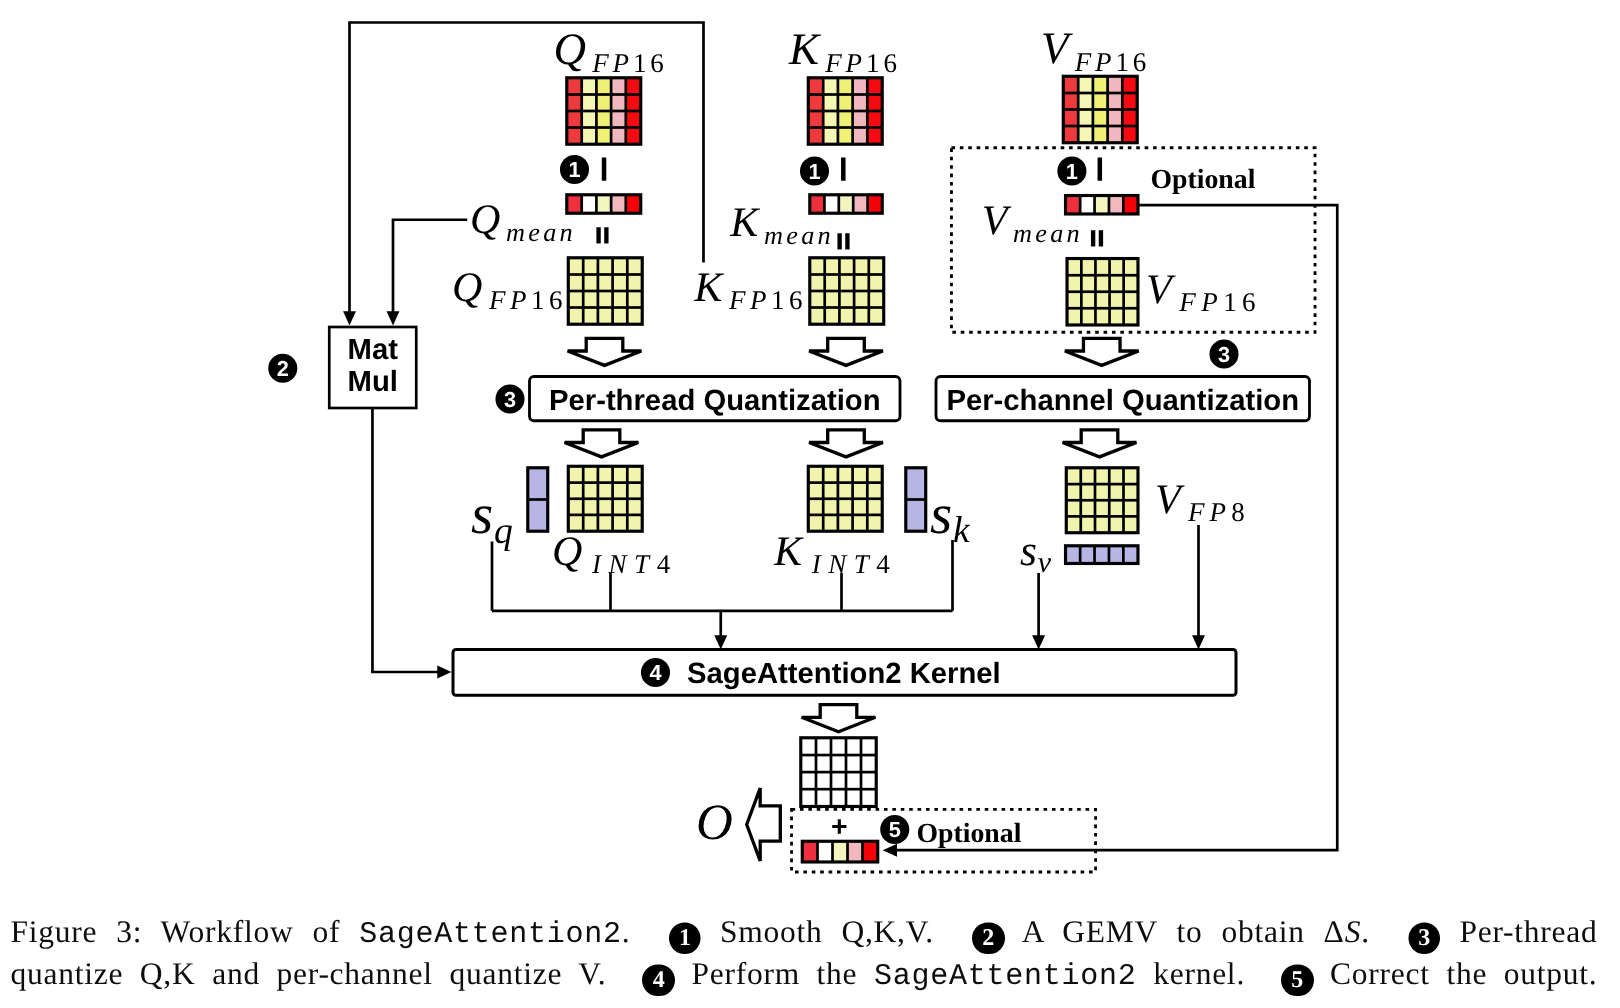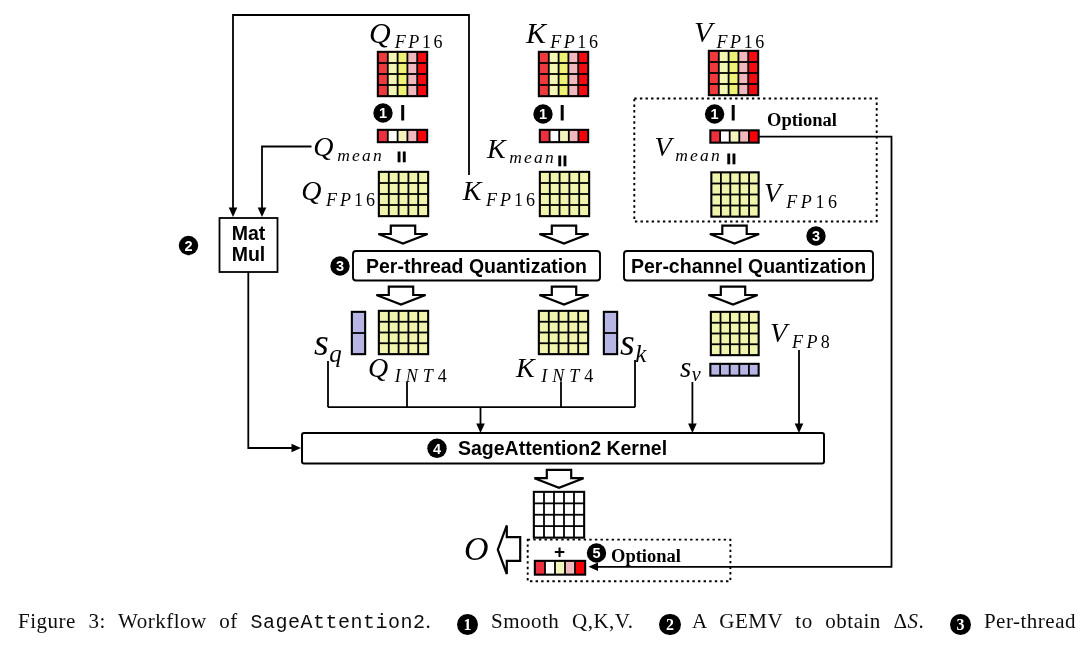--- a/index.html
+++ b/index.html
@@ -1,16 +1,16 @@
 <!DOCTYPE html>
 <html><head><meta charset="utf-8"><style>
 html,body{margin:0;padding:0;background:#fff}
 #page{position:relative;width:1080px;height:672px;overflow:hidden;
  font-family:"Liberation Serif",serif;color:#000}
-.cap{position:absolute;left:18px;width:1058px;font-size:21px;line-height:28px;
+.cap{position:absolute;left:7px;width:1058px;font-size:21px;line-height:28px;
  text-align:justify;text-align-last:justify;color:#0d0d0d;
  letter-spacing:0.5px;word-spacing:4.3px}
 .mono{font-family:"Liberation Mono",monospace;font-size:20px}
 .num{display:inline-block;width:21.5px;height:21.5px;border-radius:50%;background:#000;
  color:#fff;font-family:"Liberation Serif",serif;font-weight:bold;font-size:16px;
  line-height:21px;text-align:center;text-align-last:center;letter-spacing:0;
  vertical-align:-1.5px;margin:0 0 0 13px}
 </style></head><body>
 <div id="page">
 <svg width="1080" height="600" viewBox="0 0 1080 600" style="position:absolute;top:0;left:0">
@@ -337,12 +337,13 @@
 <text x="248.5" y="239.5" text-anchor="middle" font-family="Liberation Sans" font-weight="bold" font-style="normal" font-size="19.5" fill="#000">Mat</text>
 <text x="248.5" y="260.8" text-anchor="middle" font-family="Liberation Sans" font-weight="bold" font-style="normal" font-size="19.5" fill="#000">Mul</text>
 <text x="476.5" y="273.2" text-anchor="middle" font-family="Liberation Sans" font-weight="bold" font-style="normal" font-size="19.5" fill="#000">Per-thread Quantization</text>
 <text x="748.5" y="273.2" text-anchor="middle" font-family="Liberation Sans" font-weight="bold" font-style="normal" font-size="19.5" fill="#000">Per-channel Quantization</text>
 <text x="458" y="455.3" text-anchor="start" font-family="Liberation Sans" font-weight="bold" font-style="normal" font-size="19.5" fill="#000">SageAttention2 Kernel</text>
 <text x="767" y="125.5" text-anchor="start" font-family="Liberation Serif" font-weight="bold" font-style="normal" font-size="18.5" fill="#000">Optional</text>
 <text x="611" y="561.5" text-anchor="start" font-family="Liberation Serif" font-weight="bold" font-style="normal" font-size="18.5" fill="#000">Optional</text>
 <text x="559.5" y="557.5" text-anchor="middle" font-family="Liberation Sans" font-weight="bold" font-style="normal" font-size="19" fill="#000">+</text>
     </svg>
 <div class="cap" style="top:607px">Figure 3: Workflow of <span class="mono">SageAttention2</span>. <span class="num">1</span> Smooth Q,K,V. <span class="num">2</span> A GEMV to obtain Δ<i>S</i>. <span class="num">3</span> Per-thread</div>
+<div class="cap" style="top:635px">quantize Q,K and per-channel quantize V. <span class="num">4</span> Perform the <span class="mono">SageAttention2</span> kernel. <span class="num">5</span> Correct the output.</div>
 </div>
 </body></html>

